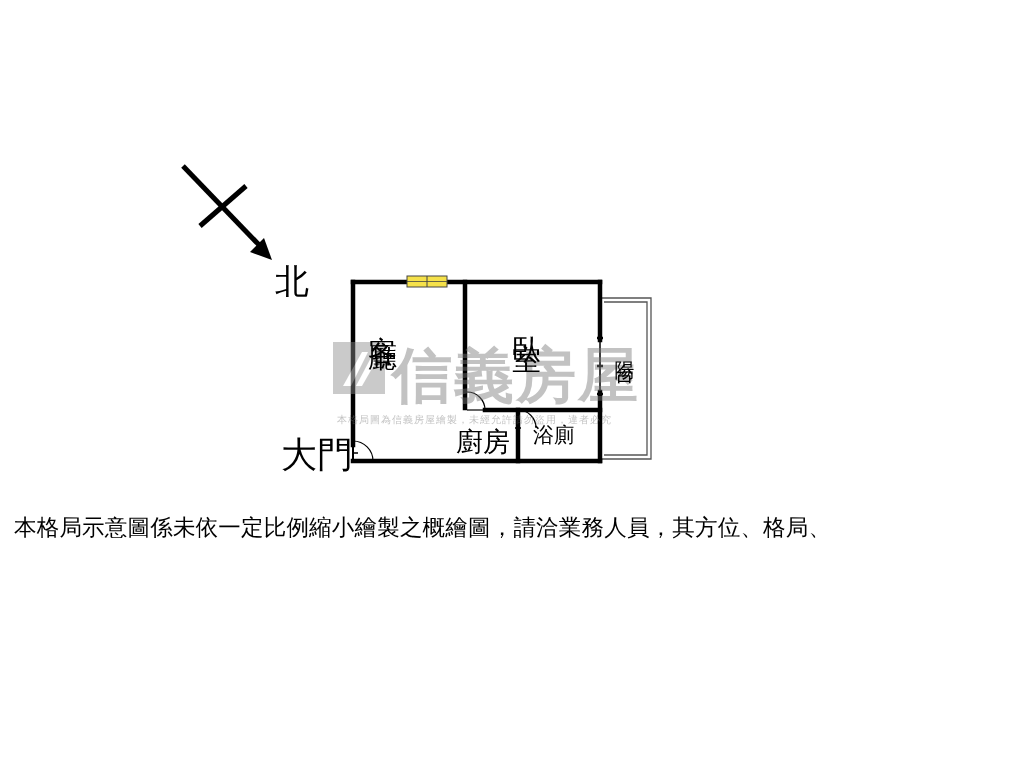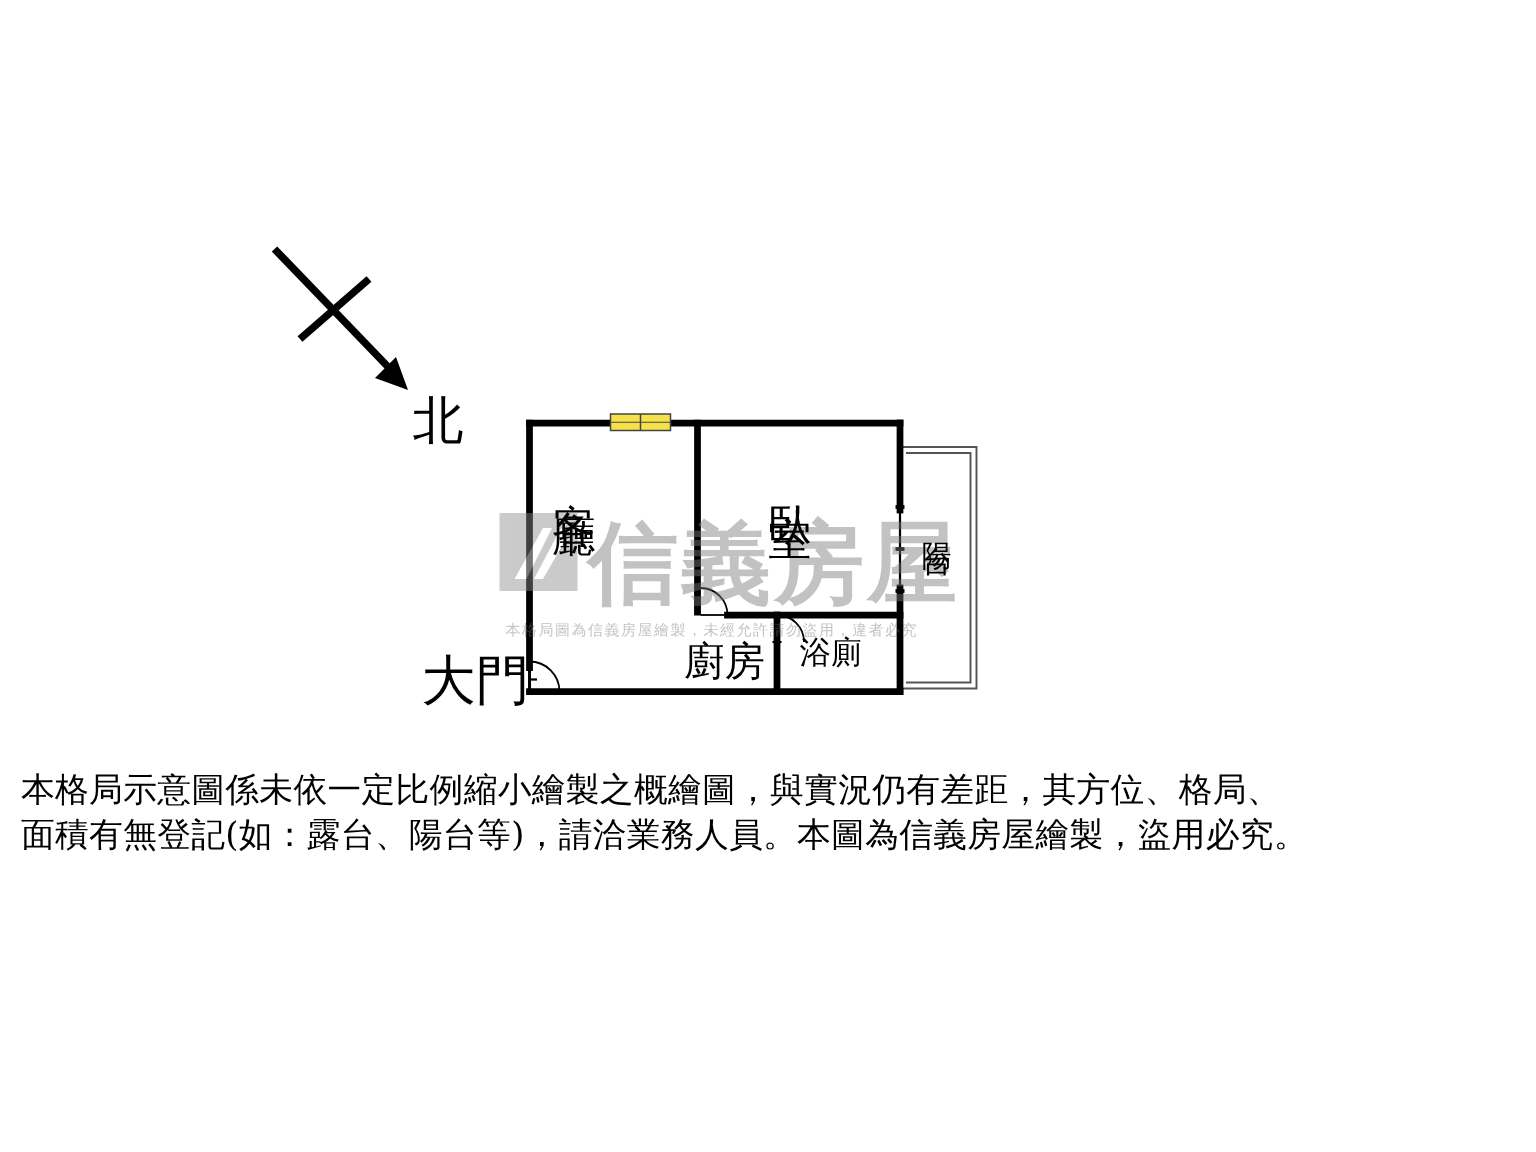--- a/index.html
+++ b/index.html
@@ -94,15 +94,14 @@
 <div class="wm-text" style="left:337px; top:413px; font-size:10px; letter-spacing:1px;">本格局圖為信義房屋繪製，未經允許請勿盜用，違者必究</div>
 
 <div class="room-label vertical" style="left:368px; top:312px; font-size:29px;">客廳</div>
 <div class="room-label vertical" style="left:512px; top:314px; font-size:29px;">臥室</div>
 <div class="room-label vertical" style="left:615px; top:346px; font-size:20px; letter-spacing:2px;">陽台</div>
 <div class="room-label" style="left:432px; top:428px; font-size:27px;margin-left:24px;">廚房</div>
 <div class="room-label" style="left:533px; top:425px; font-size:21px;text-align:right;">浴廁</div>
 <div class="room-label" style="left:281px; top:437px; font-size:36px;">大門</div>
 
 <div class="disclaimer">
-  <div>本格局示意圖係未依一定比例縮小繪製之概繪圖，與實況仍有差距，其方位、格局、</div>
-  <div>面積有無登記(如：露台、陽台等)，請洽業務人員。本圖為信義房屋繪製，盜用必究。</div>
+  <div>本格局示意圖係未依一定比例縮小繪製之概繪圖，請洽業務人員，其方位、格局、</div>
 </div>
 
 </body></html>

